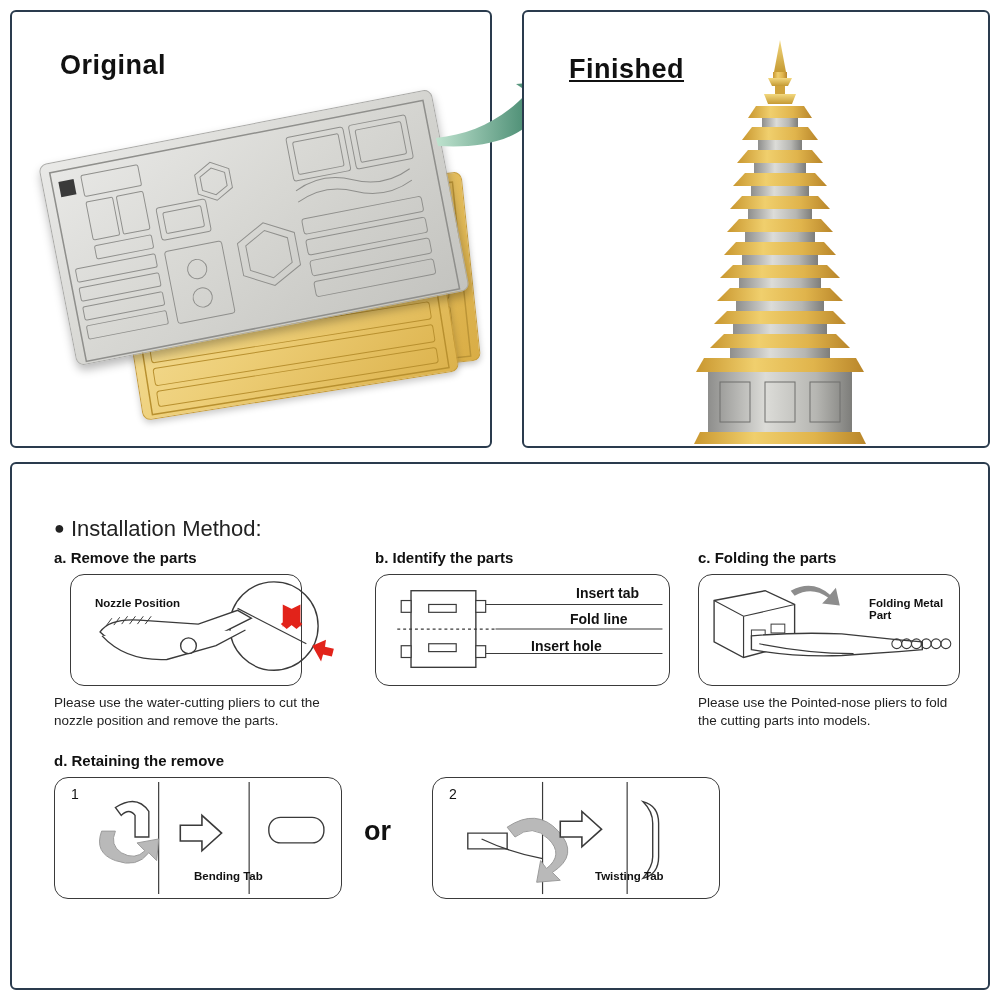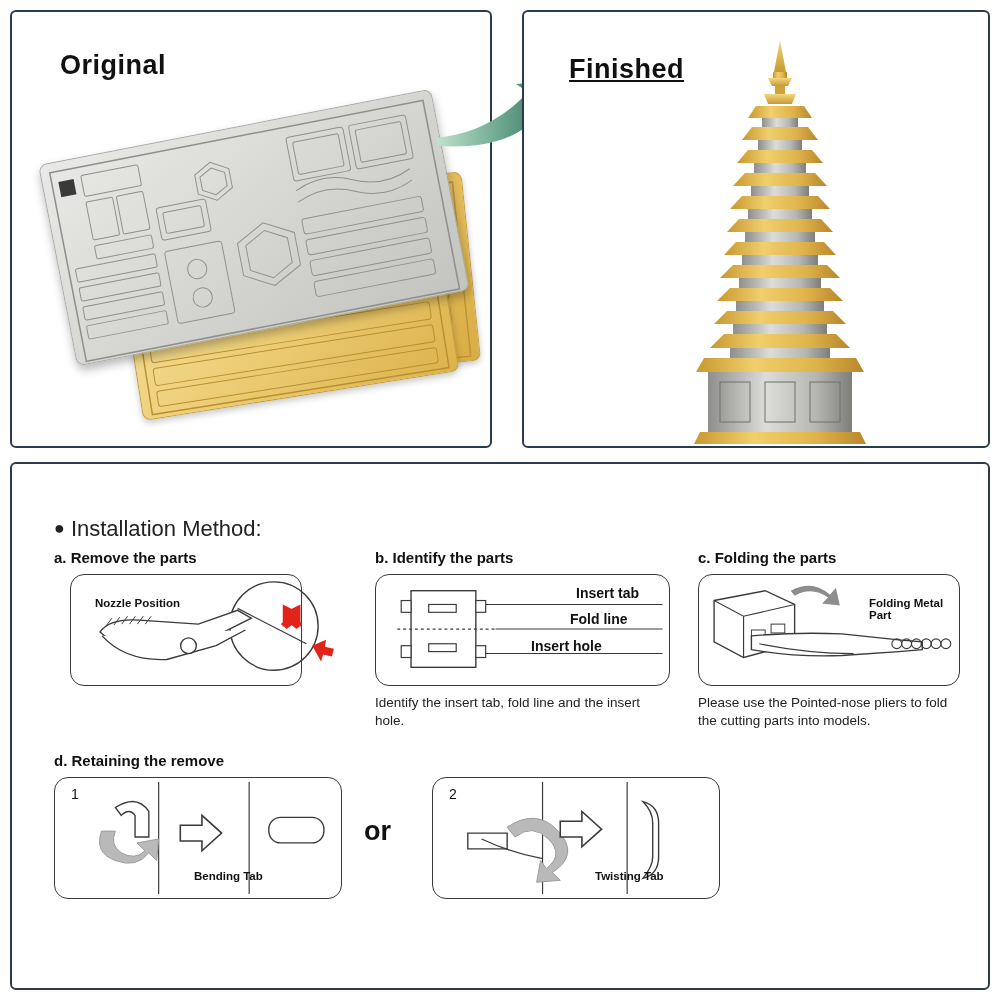--- a/index.html
+++ b/index.html
@@ -342,20 +342,21 @@
           <path d="M34 52 l6 -8 M42 51 l6 -8 M50 50 l6 -8 M58 50 l6 -8 M66 50 l6 -8 M74 50 l6 -8"></path>
         </g>
         <circle cx="118" cy="72" r="8" fill="#fff" stroke="#3a3a3a" stroke-width="1.4"></circle>
 
         <path d="M214 30 l16 8 l-6 4 l10 8 l-6 5 l-10 -8 l-4 6 z" fill="#e2231a"></path>
         <path d="M232 30 l-16 8 l6 4 l-10 8 l6 5 l10 -8 l4 6 z" fill="#e2231a"></path>
         <path d="M244 72 l14 -6 l-1 7 l9 2 l-2 8 l-9 -2 l-2 7 z" fill="#e2231a"></path>
       </svg>
       <div class="fig-label" style="left:24px;top:22px;">Nozzle Position</div>
     </div>
+    <div class="caption" id="cap-a">Please use the water-cutting pliers to cut the nozzle position and remove the parts.</div>
 
     <div class="step-title" id="t-b">b. Identify the parts</div>
     <div class="fig" id="fig-b">
       <svg viewBox="0 0 295 112" width="293" height="110">
 
         <rect x="34" y="16" width="66" height="78" fill="#fff" stroke="#3a3a3a" stroke-width="1.4"></rect>
         <rect x="24" y="26" width="10" height="12" fill="#fff" stroke="#3a3a3a" stroke-width="1.2"></rect>
         <rect x="24" y="72" width="10" height="12" fill="#fff" stroke="#3a3a3a" stroke-width="1.2"></rect>
         <rect x="100" y="26" width="10" height="12" fill="#fff" stroke="#3a3a3a" stroke-width="1.2"></rect>
         <rect x="100" y="72" width="10" height="12" fill="#fff" stroke="#3a3a3a" stroke-width="1.2"></rect>
@@ -365,21 +366,20 @@
         <path d="M20 55 L120 55" stroke="#3a3a3a" stroke-width="1.3" stroke-dasharray="3 3"></path>
 
         <path d="M110 30 L290 30" stroke="#3a3a3a" stroke-width="1.1"></path>
         <path d="M120 55 L290 55" stroke="#3a3a3a" stroke-width="1.1"></path>
         <path d="M110 80 L290 80" stroke="#3a3a3a" stroke-width="1.1"></path>
       </svg>
       <div class="idlabel" style="left:160px;top:10px;padding-left:40px;">Insert tab</div>
       <div class="idlabel" style="left:163px;top:36px;padding-left:31px;">Fold line</div>
       <div class="idlabel" style="left:155px;top:63px;">Insert hole</div>
     </div>
-    <div class="caption" id="cap-b">Identify the insert tab, fold line and the insert hole.</div>
 
     <div class="step-title" id="t-c">c. Folding the parts</div>
     <div class="fig" id="fig-c">
       <svg viewBox="0 0 262 112" width="260" height="110">
 
         <path d="M14 26 L66 16 L96 30 L96 70 L44 84 L14 68 Z" fill="#fff" stroke="#3a3a3a" stroke-width="1.4"></path>
         <path d="M14 26 L44 42 L96 30" fill="none" stroke="#3a3a3a" stroke-width="1.2"></path>
         <path d="M44 42 L44 84" fill="none" stroke="#3a3a3a" stroke-width="1.2"></path>
         <rect x="52" y="56" width="14" height="9" fill="#fff" stroke="#3a3a3a" stroke-width="1"></rect>
         <rect x="72" y="50" width="14" height="9" fill="#fff" stroke="#3a3a3a" stroke-width="1"></rect>

